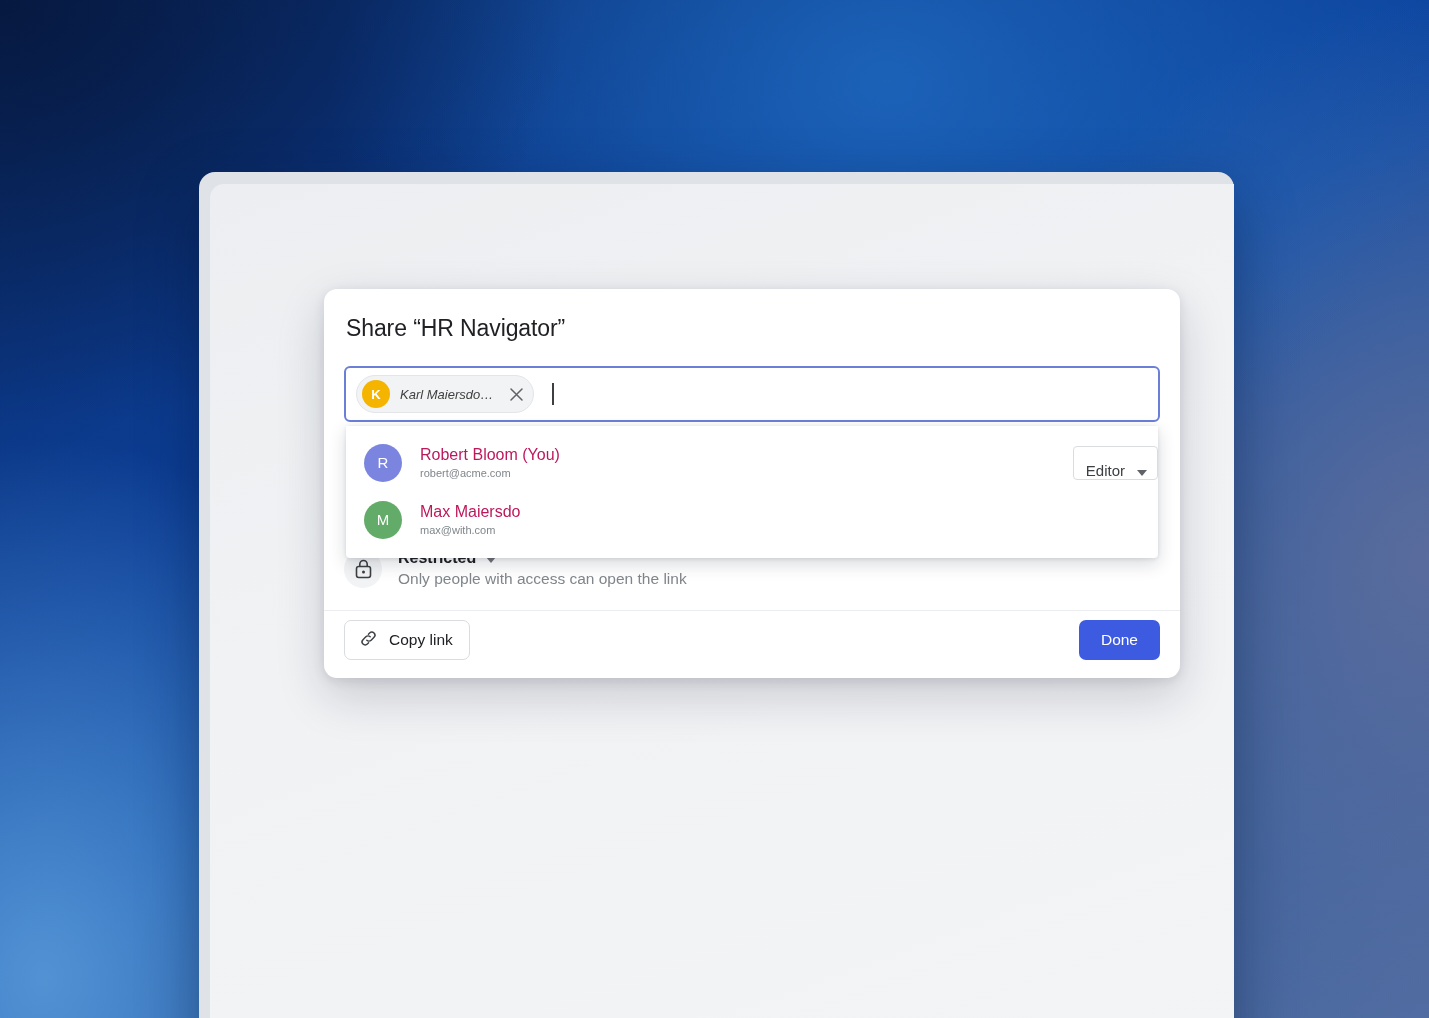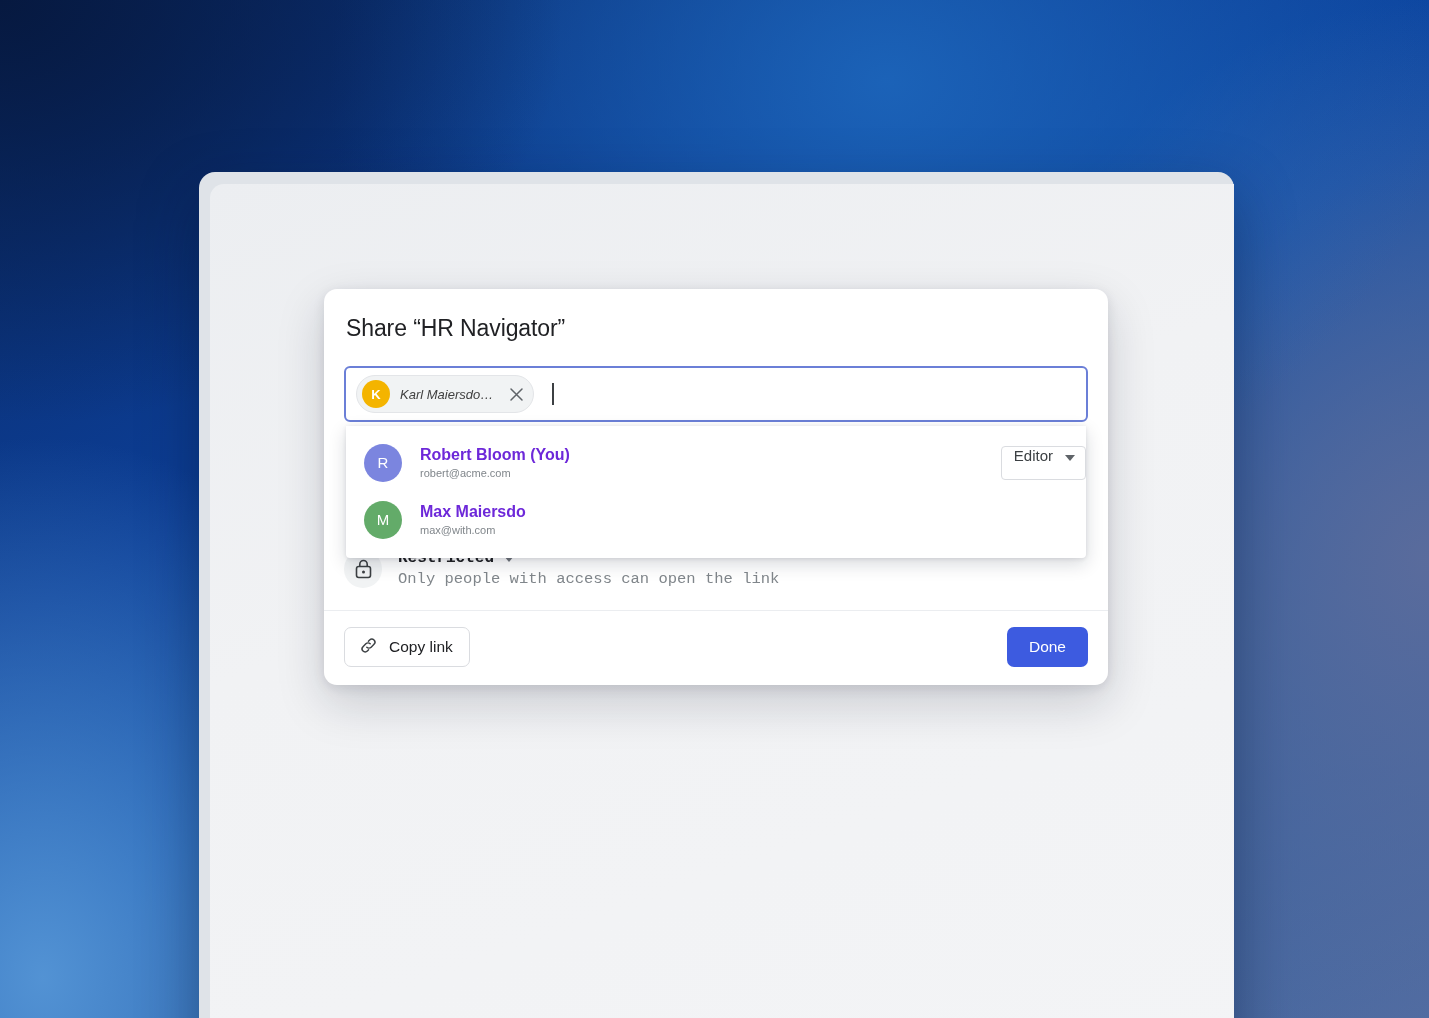--- a/index.html
+++ b/index.html
@@ -52,21 +52,21 @@
     bottom: 0;
     background: linear-gradient(160deg, #eceef1 0%, #f1f2f4 40%, #f3f4f6 100%);
     border-radius: 14px 0 0 0;
   }
 
   
   #share-dialog {
     position: absolute;
     left: 324px;
     top: 289px;
-    width: 784px;
+    width: 856px;
     background: #ffffff;
     border-radius: 13px;
     box-shadow: 0 18px 48px rgba(15,23,42,0.18), 0 3px 12px rgba(15,23,42,0.10);
     overflow: visible;
   }
 
   .dialog-body { padding: 26px 20px 0 20px; }
 
   #dialog-title {
     font-size: 23px;
@@ -149,22 +149,22 @@
   .avatar-lg {
     width: 38px; height: 38px;
     border-radius: 50%;
     flex: none;
     display: flex; align-items: center; justify-content: center;
     color: #ffffff;
     font-size: 15px;
   }
   .person-name {
     font-size: 16px;
-    color: #6d28d9;
-    font-weight: bold;
+    color: #be185d;
+    font-weight: normal;
     line-height: 1.45;
   }
   .person-email {
     font-size: 11px;
     color: #80868b;
     line-height: 1.45;
   }
 
   
   #people-list { margin-top: 12px; }
@@ -172,46 +172,45 @@
     display: flex;
     align-items: center;
     gap: 18px;
     padding: 9px 2px;
     position: relative;
   }
   .people-row .grow { flex: 1; }
 
   #role-select {
     display: inline-flex;
-    align-items: flex-start;
+    align-items: flex-end;
     gap: 12px;
     border: 1px solid #dadce0;
     border-radius: 4px;
     background: #ffffff;
     height: 34px;
-    padding: 0 10px 0 12px;
+    padding: 12px 10px 0 12px;
     font-size: 15px;
     color: #3c4043;
     cursor: pointer;
     position: relative;
     z-index: 45;
   }
 
   
   #general-access-heading {
     font-size: 17px;
     color: #202124;
     margin: 26px 0 12px 2px;
   }
   #general-access-row {
     display: flex;
     align-items: center;
     gap: 16px;
     padding-bottom: 22px;
-    font-family: Liberation Mono, monospace;
   }
   #lock-badge {
     width: 38px; height: 38px;
     border-radius: 50%;
     background: #f1f3f4;
     display: flex; align-items: center; justify-content: center;
     flex: none;
   }
   #access-value-row {
     display: flex;
@@ -226,21 +225,21 @@
   }
   #access-description {
     font-size: 15.5px;
     color: #80868b;
     margin-top: 3px;
   }
 
   
   #dialog-footer {
     border-top: 1px solid #ebedf0;
-    padding: 16px 20px 18px 20px;
+    padding: 9px 20px 18px 20px;
     display: flex;
     align-items: center;
     justify-content: space-between;
   }
   #copy-link-button {
     display: inline-flex;
     align-items: center;
     gap: 11px;
     border: 1px solid #dadce0;
     border-radius: 7px;

